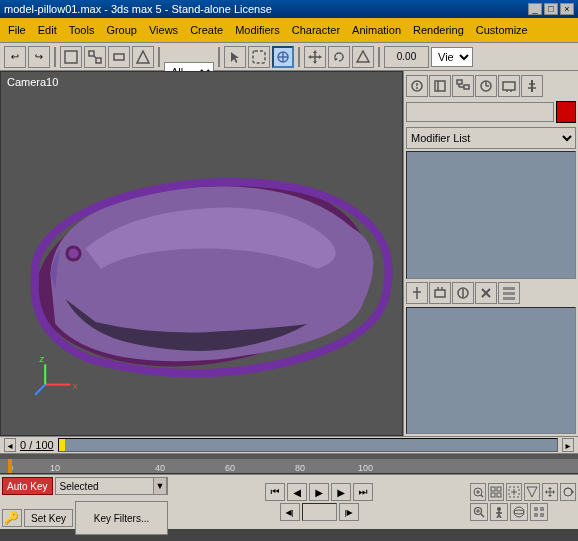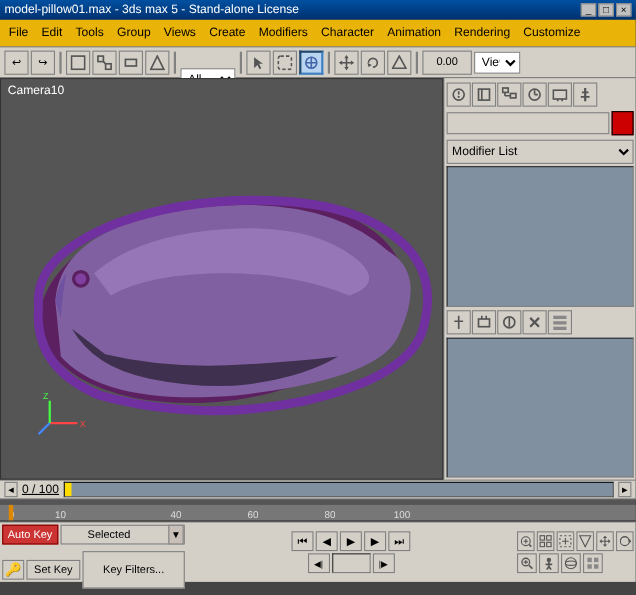--- a/index.html
+++ b/index.html
@@ -665,21 +665,21 @@
   </div>
 </div>
 
 <div id="bottom">
 
   <div id="left-bottom">
 
     <div class="autokey-row">
       <button class="autokey-btn">Auto Key</button>
       <div style="display:flex; align-items:center; flex:1; border:1px solid #808080; height:18px; background:#d4d0c8;">
-        <span style="flex:1; padding-left:4px; font-size:10px;margin-left:20px;">Selected</span>
+        <span style="flex:1; padding-left:4px; font-size:10px;">Selected</span>
         <div class="dropdown-arrow-btn">▼</div>
       </div>
     </div>
 
     <div class="setkey-row">
       <div class="key-icon">🔑</div>
       <button class="setkey-btn">Set Key</button>
       <button class="keyfilters-btn">Key Filters...</button>
     </div>
 

